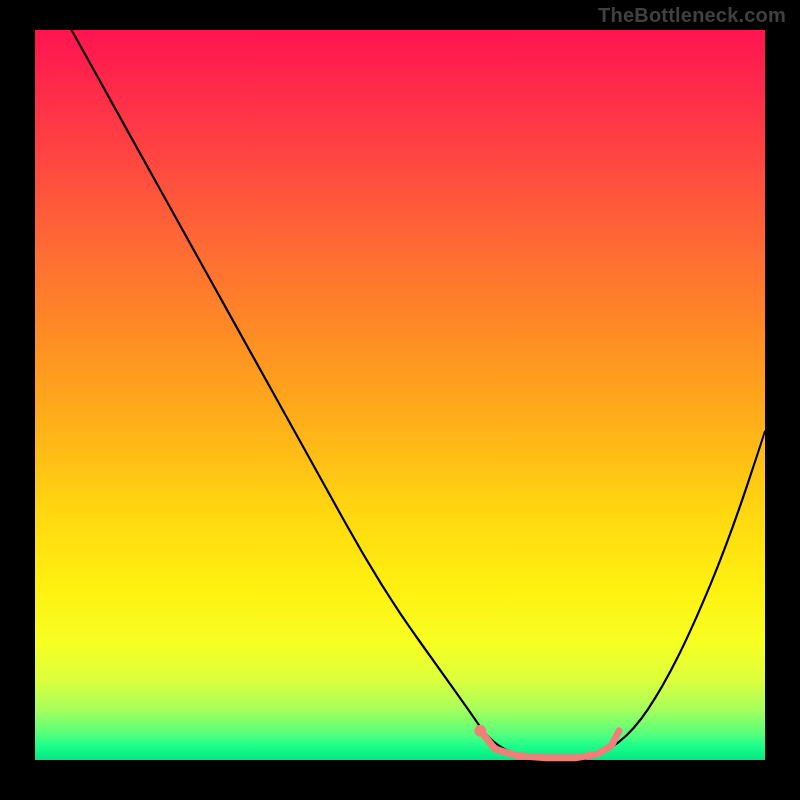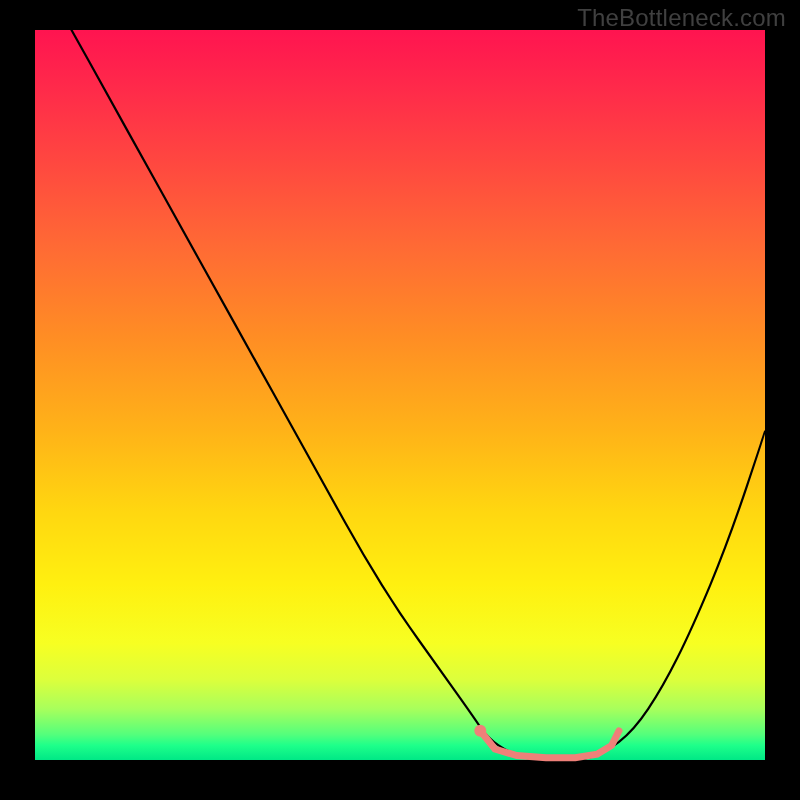--- a/index.html
+++ b/index.html
@@ -15,22 +15,22 @@
     position: relative;
     width: 800px;
     height: 800px;
     background: #000000;
   }
   .watermark {
     position: absolute;
     top: 4px;
     right: 14px;
     color: #404040;
-    font-size: 24px;
-    font-weight: 400;
+    font-size: 20px;
+    font-weight: 700;
     letter-spacing: 0.2px;
     z-index: 10;
   }
   .plot {
     position: absolute;
     left: 35px;
     top: 30px;
     width: 730px;
     height: 730px;
     

